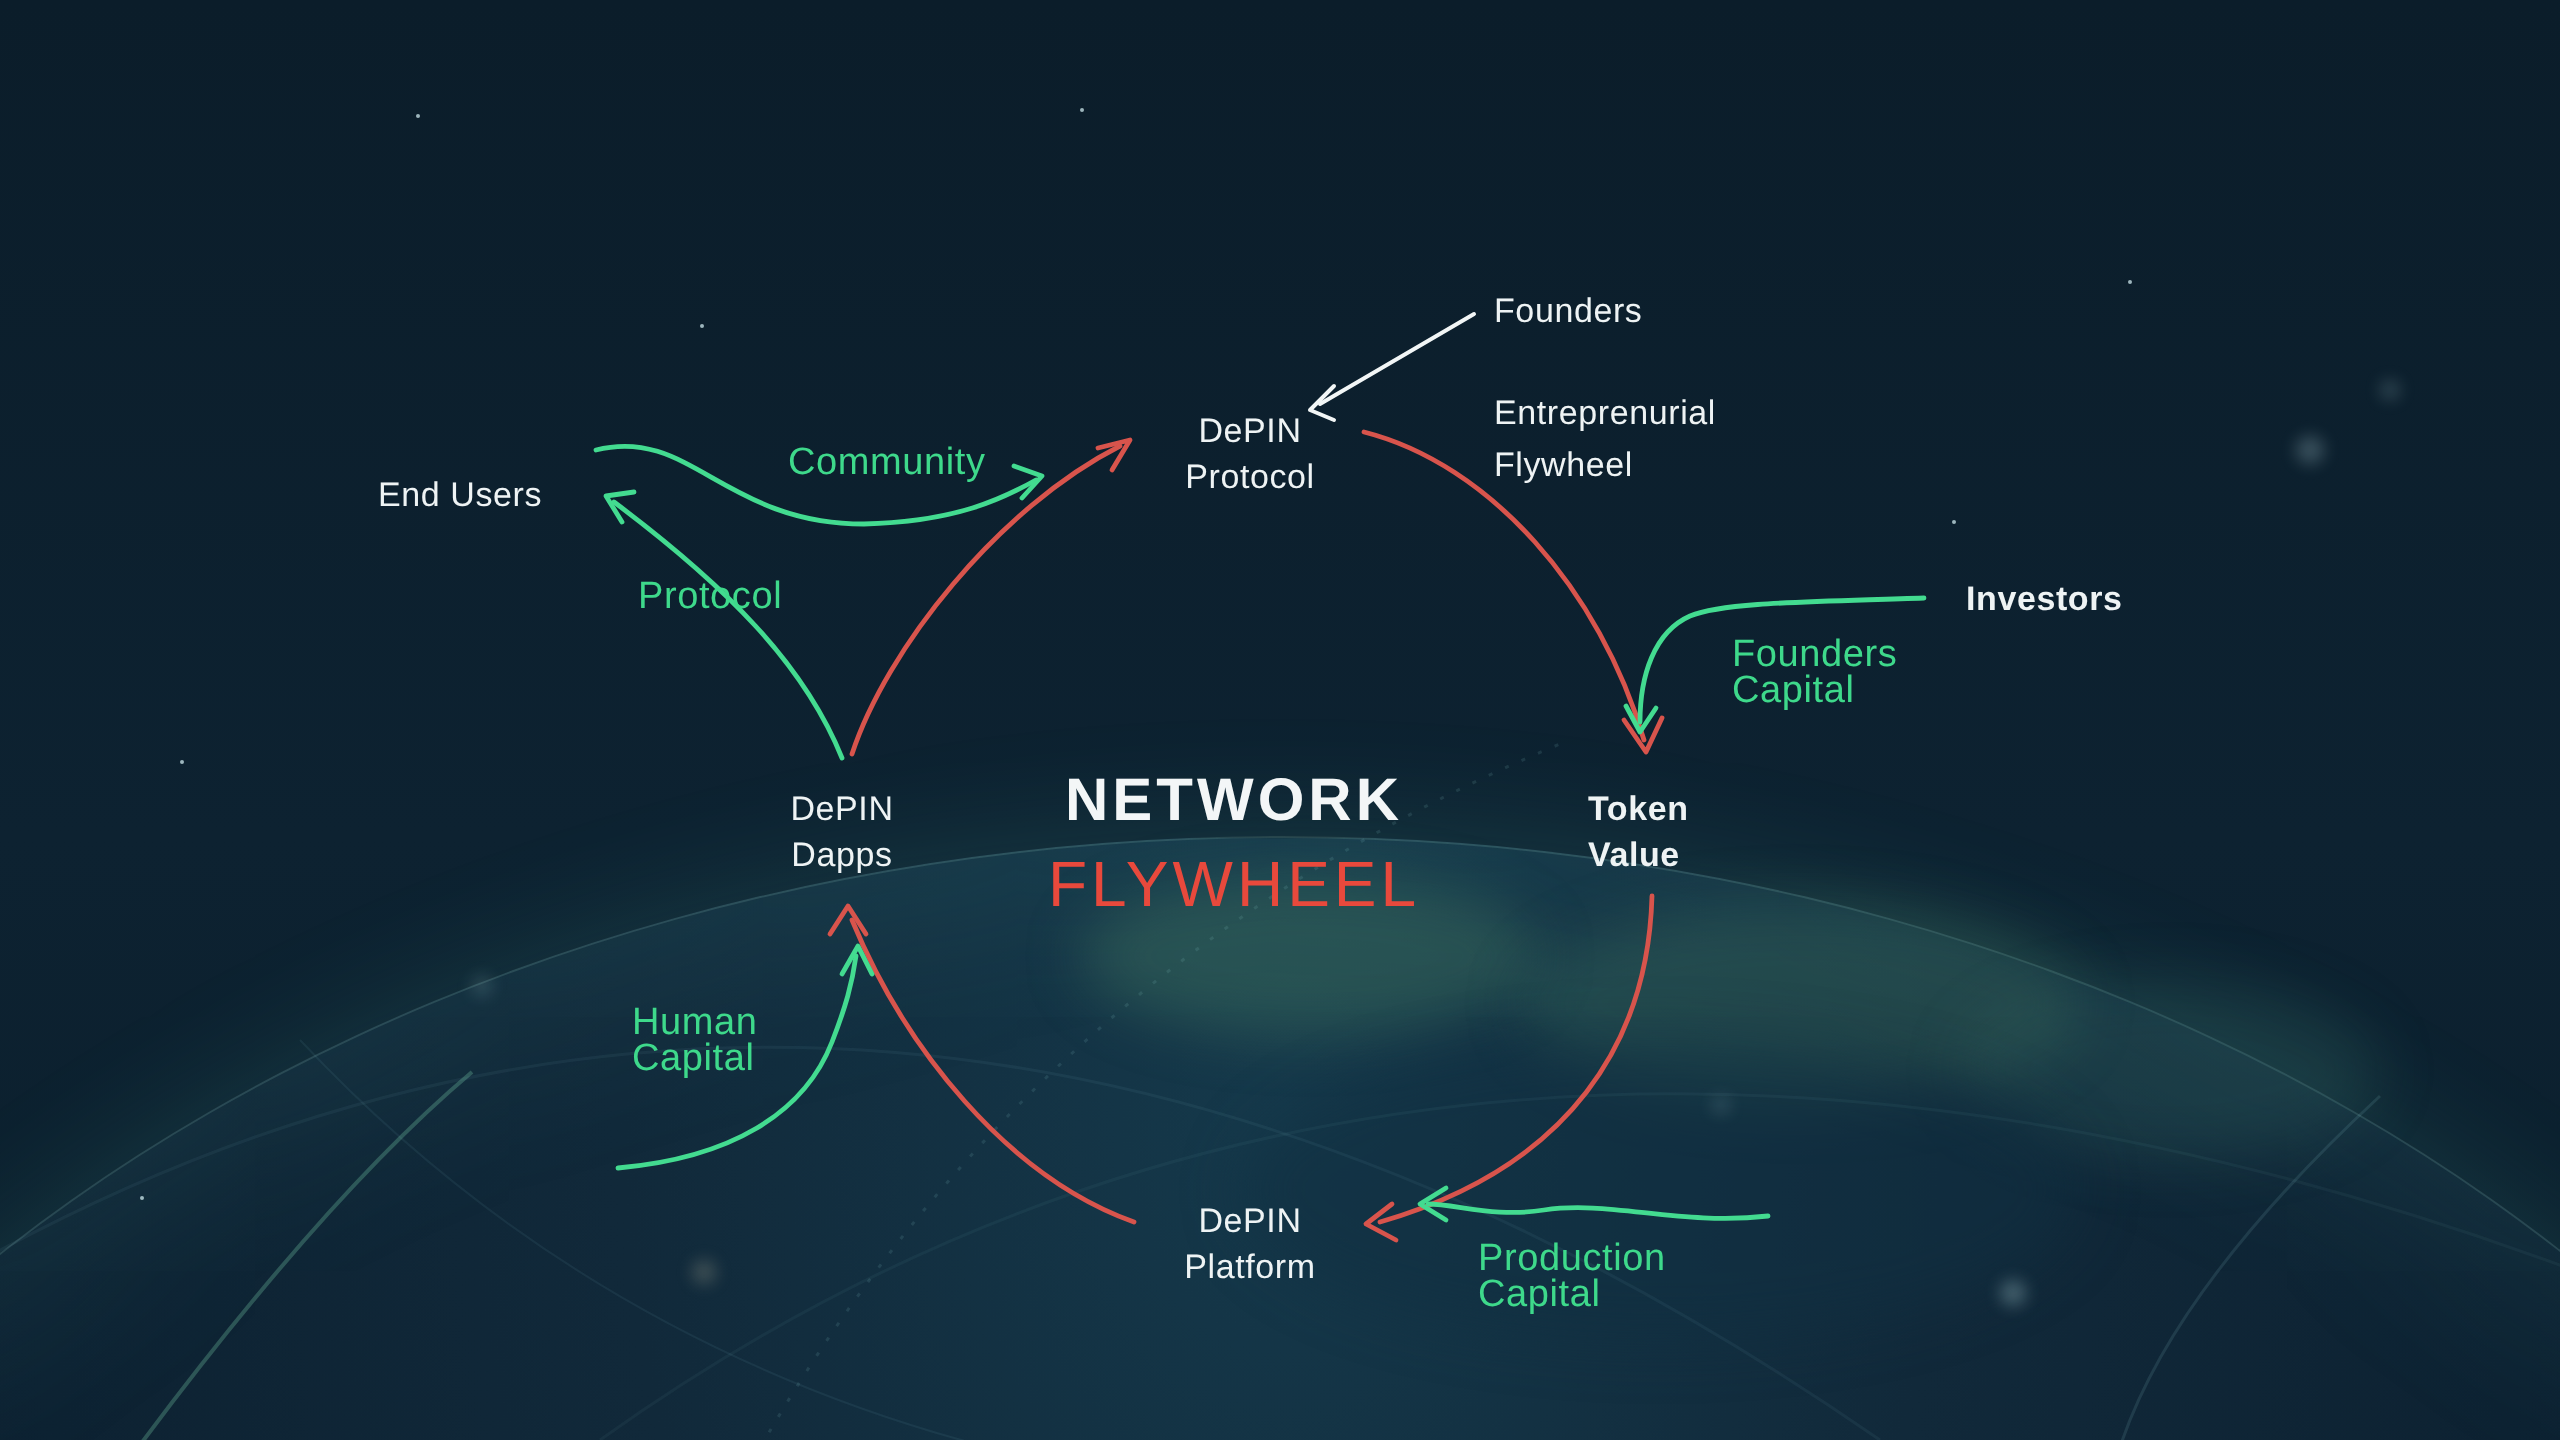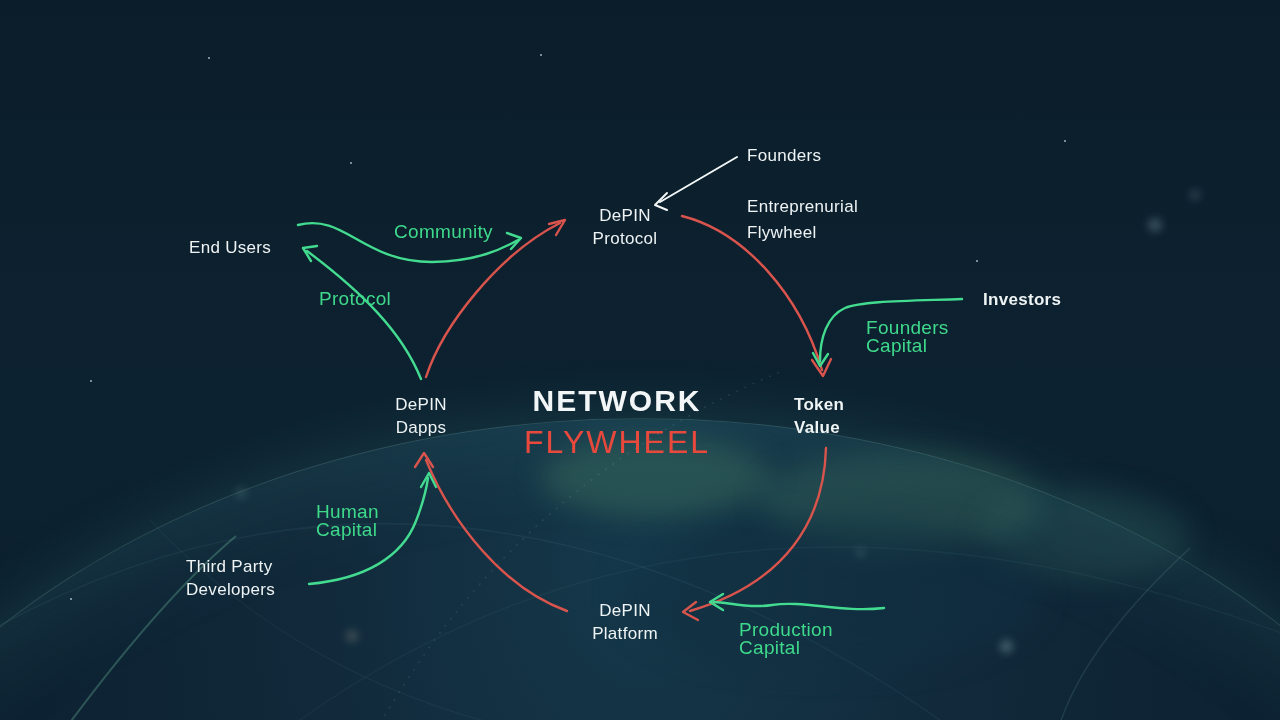--- a/index.html
+++ b/index.html
@@ -133,22 +133,20 @@
   <div class="label" style="left:747px;top:194px;line-height:26px;">Entreprenurial
 Flywheel</div>
   <div class="label center-x" style="left:625px;top:204px;">DePIN
 Protocol</div>
   <div class="label" style="left:189px;top:236px;">End Users</div>
   <div class="label bold" style="left:983px;top:288px;">Investors</div>
   <div class="label bold" style="left:794px;top:393px;">Token
 Value</div>
   <div class="label center-x" style="left:421px;top:393px;">DePIN
 Dapps</div>
-  <div class="label" style="left:186px;top:555px;">Third Party
-Developers</div>
   <div class="label center-x" style="left:625px;top:599px;">DePIN
 Platform</div>
 
   <div class="green-label" style="left:394px;top:223px;">Community</div>
   <div class="green-label" style="left:319px;top:290px;">Protocol</div>
   <div class="green-label" style="left:866px;top:319px;">Founders
 Capital</div>
   <div class="green-label" style="left:316px;top:503px;">Human
 Capital</div>
   <div class="green-label" style="left:739px;top:621px;">Production

